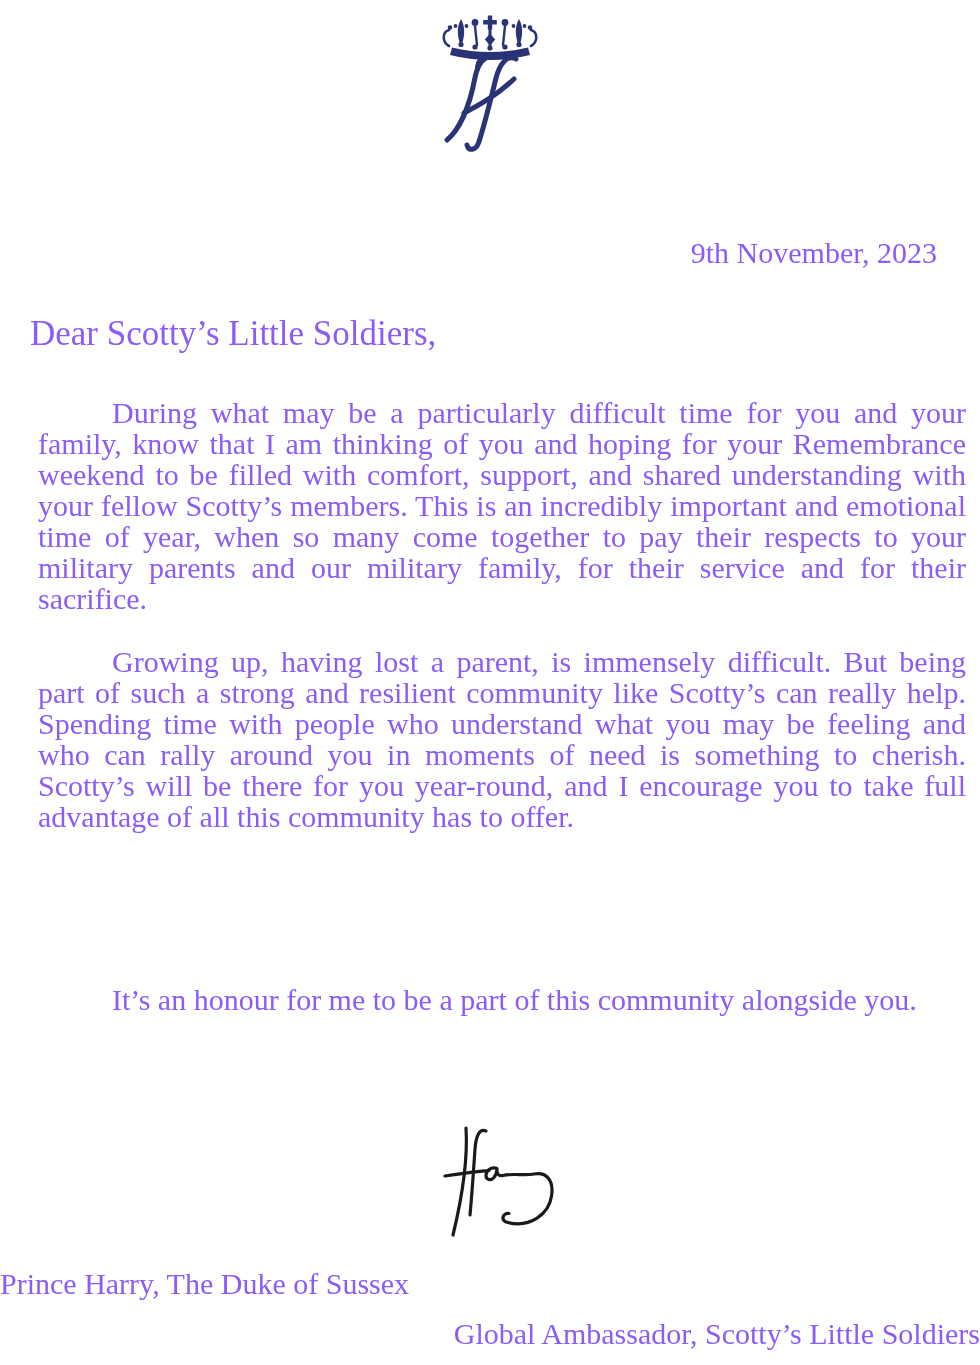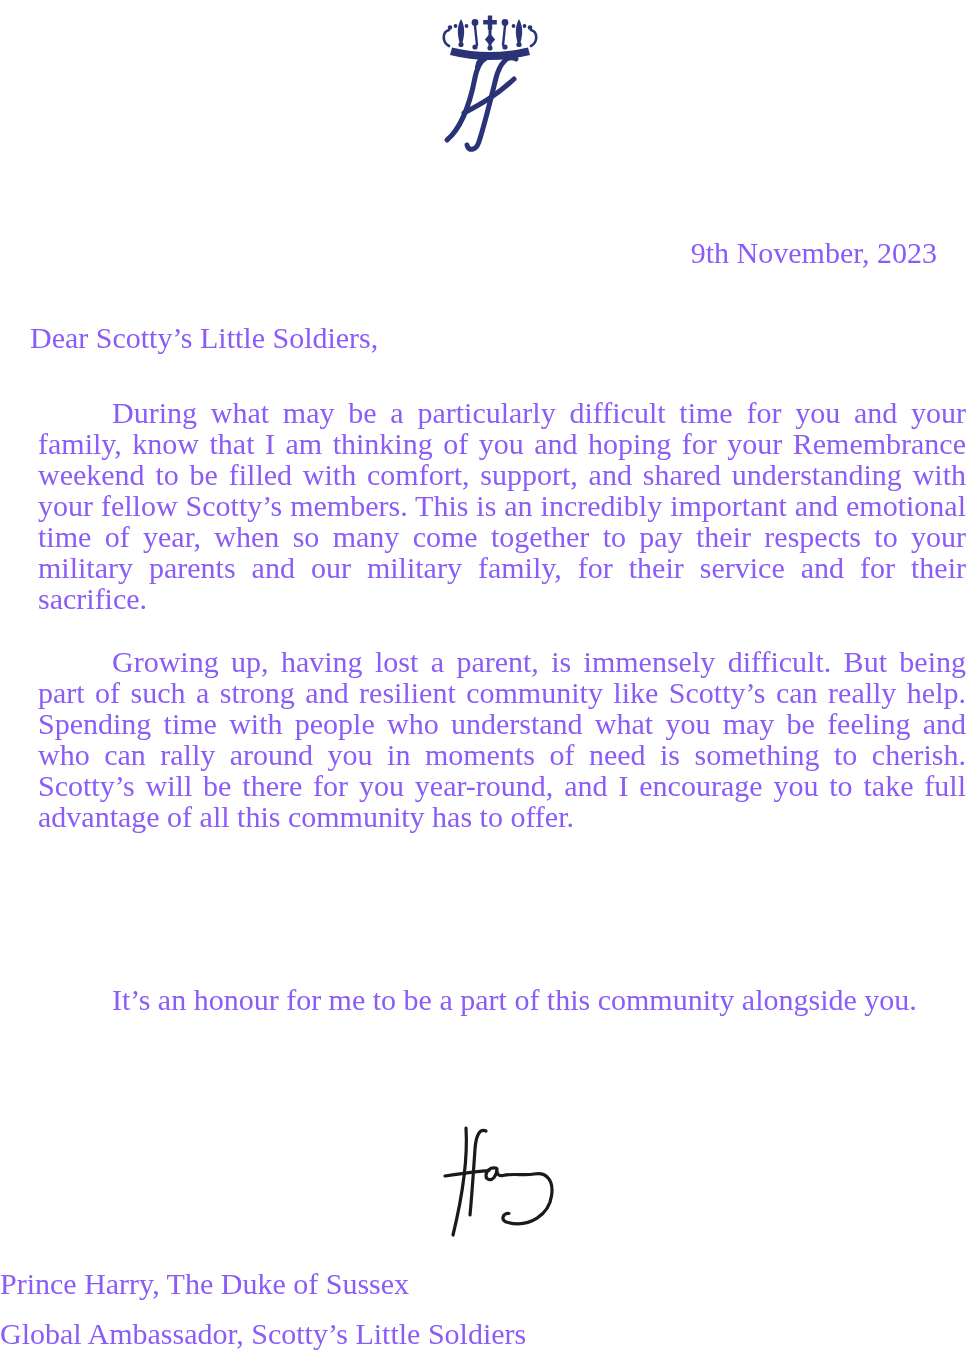--- a/index.html
+++ b/index.html
@@ -26,23 +26,23 @@
   }
   .date-line {
     position: absolute;
     top: 236px;
     right: 43px;
     font-size: 30px;
     white-space: nowrap;
   }
   .salutation {
     position: absolute;
-    top: 321px;
+    top: 314px;
     left: 30px;
-    font-size: 30px;
+    font-size: 35px;
     white-space: nowrap;
   }
   .para {
     position: absolute;
     left: 30px;
     width: 928px;
     margin: 8px;
     font-size: 30px;
     line-height: 31px;
     text-align: justify;
@@ -66,21 +66,21 @@
     left: 0;
     width: 100%;
     text-align: left;
     font-size: 30px;
   }
   .signoff-role {
     position: absolute;
     top: 1317px;
     left: 0;
     width: 100%;
-    text-align: left;
+    text-align: right;
     font-size: 30px;
   }
 </style>
 </head>
 <body>
 
 <div class="page">
 
   <svg class="monogram" viewBox="0 0 110 150" xmlns="http://www.w3.org/2000/svg" aria-hidden="true">
     <g fill="#2b3377" stroke="none">

